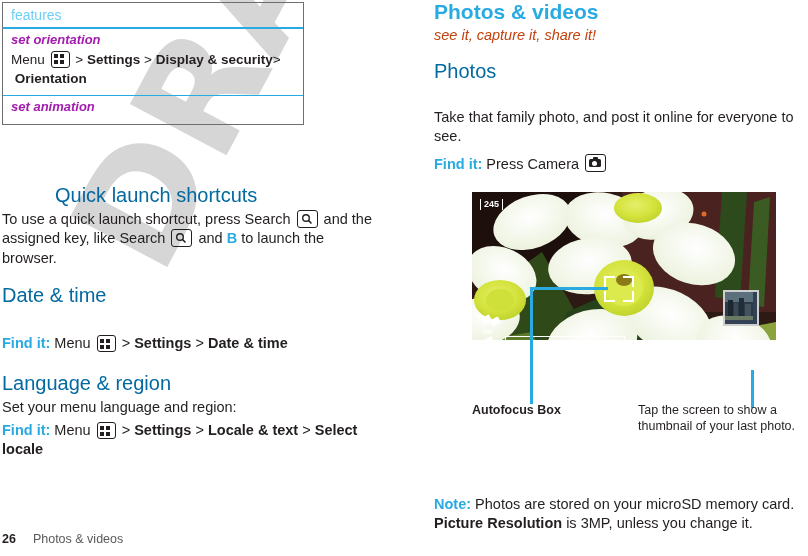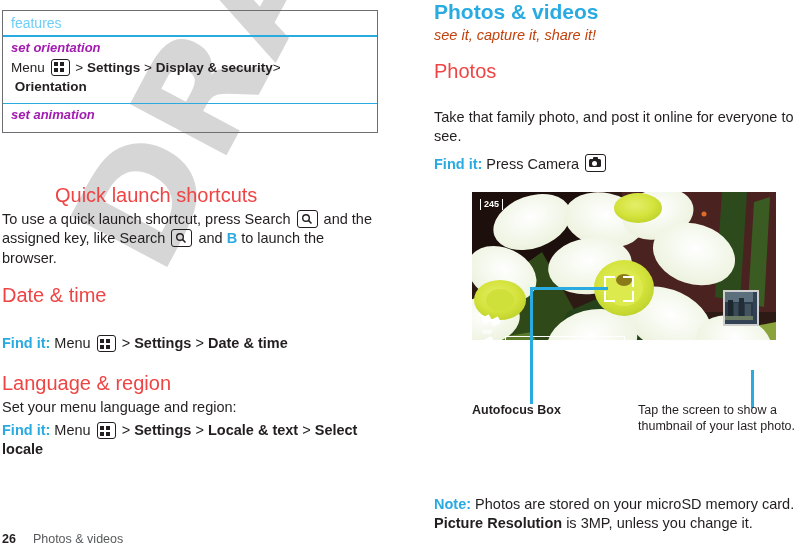--- a/index.html
+++ b/index.html
@@ -54,22 +54,22 @@
   .col-right {
     position: absolute;
     left: 434px; top: 0;
     width: 374px; height: 556px;
     z-index: 10;
   }
 
   
   .feat-table {
     position: absolute;
-    left: 2px; top: 10px;
-    width: 376px;
+    left: 2px; top: 2px;
+    width: 302px;
     border: 1px solid #6d6e71;
     background: transparent;
     box-sizing: border-box;
   }
   .feat-head {
     font-size: 14px;
     color: #6dcff6;
     padding: 4px 8px 3px 8px;
     border-bottom: 2px solid #29abe2;
     line-height: 1.2;
@@ -146,21 +146,21 @@
   .ico-camera .lens {
     position: absolute;
     left: 6px; top: 6px;
     width: 5px; height: 5px;
     background: #ffffff;
     border-radius: 50%;
   }
 
   
   .h2 {
-    color: #ef4444;
+    color: #0369a1;
     font-size: 20px;
     font-weight: normal;
     margin: 0;
     line-height: 1.15;
   }
   .h2-dark {
     color: #29abe2;
     font-size: 21px;
     font-weight: bold;
     margin: 0;

